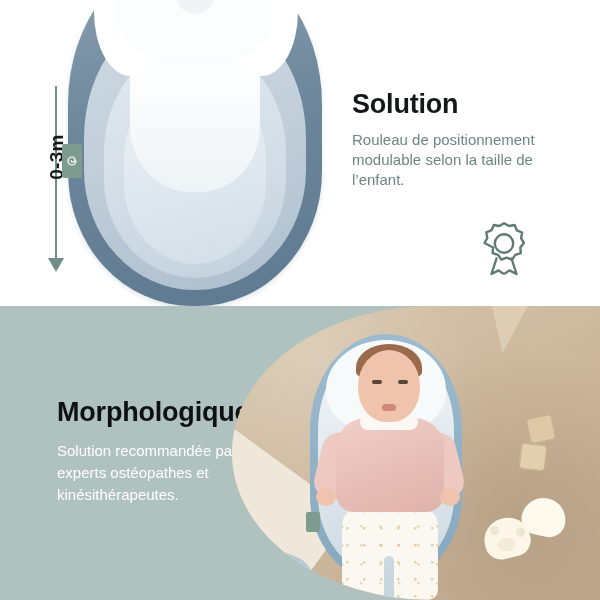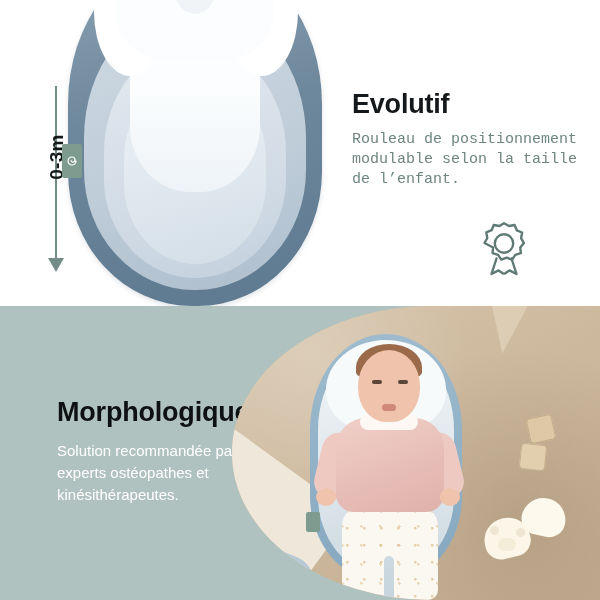--- a/index.html
+++ b/index.html
@@ -86,21 +86,21 @@
   }
   .cushion .tag svg{display:block;}
 
   
   .copy-top{position:absolute;left:352px;top:90px;width:232px;}
   .copy-top .heading{
     font-size:27px;font-weight:bold;color:#14181a;letter-spacing:-.2px;
     line-height:1.05;margin:0 0 12px 0;
   }
   .copy-top .body{
-    font-size:15px;line-height:20px;color:#6e8580;margin:0;font-family:Liberation Mono, monospace;
+    font-size:15px;line-height:20px;color:#6e8580;margin:0;
   }
 
   
   .badge{position:absolute;left:478px;top:216px;width:112px;height:66px;display:flex;align-items:center;}
   .badge .medal{width:52px;height:58px;flex:0 0 52px;}
   .badge .btext{margin-left:6px;line-height:13.5px;}
   .badge .btext div{
     font-size:13px;font-weight:bold;letter-spacing:.2px;
     font-family:"Liberation Sans Narrow","Liberation Sans",sans-serif;
     transform:scaleX(.9);transform-origin:left center;
@@ -258,21 +258,21 @@
       <div class="headrest"></div>
       <div class="head-dimple"></div>
       <div class="tag">
         <svg width="14" height="14" viewBox="0 0 14 14" aria-hidden="true">
           <path d="M11 7a4 4 0 1 1-4-4 3 3 0 0 1 3 3 2.2 2.2 0 0 1-2.2 2.2A1.6 1.6 0 0 1 6.2 6.6" fill="none" stroke="#ffffff" stroke-width="1.2" stroke-linecap="round"></path>
         </svg>
       </div>
     </div>
 
     <div class="copy-top">
-      <h2 class="heading">Evolutif</h2>
+      <h2 class="heading">Solution</h2>
       <p class="body">Rouleau de positionnement modulable selon la taille de l’enfant.</p>
     </div>
 
     <div class="badge">
       <svg class="medal" viewBox="0 0 52 58" aria-hidden="true">
         <path d="M26 3.2 31 6l5.6-1 2.2 5.3 5.3 2.2-1 5.6 2.8 5-3.6 4.4.5 5.7-5.5 1.7-3.2 4.7-5.4-1.9-5.4 1.9-3.2-4.7-5.5-1.7.5-5.7L6.5 23l2.8-5-1-5.6 5.3-2.2L15.8 5l5.6 1z" fill="none" stroke="#5f7a74" stroke-width="2.4" stroke-linejoin="round"></path>
         <circle cx="26" cy="23.5" r="9.2" fill="none" stroke="#5f7a74" stroke-width="2.4"></circle>
         <path d="M18.5 38.5 13.5 54l7-3.6 4.6 3.2" fill="none" stroke="#5f7a74" stroke-width="2.4" stroke-linejoin="round" stroke-linecap="round"></path>
         <path d="M33.5 38.5 38.5 54l-7-3.6-4.6 3.2" fill="none" stroke="#5f7a74" stroke-width="2.4" stroke-linejoin="round" stroke-linecap="round"></path>
       </svg>

